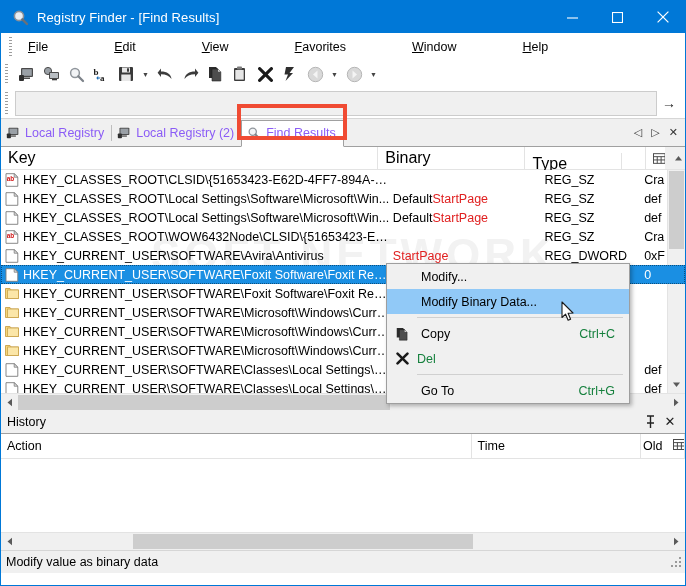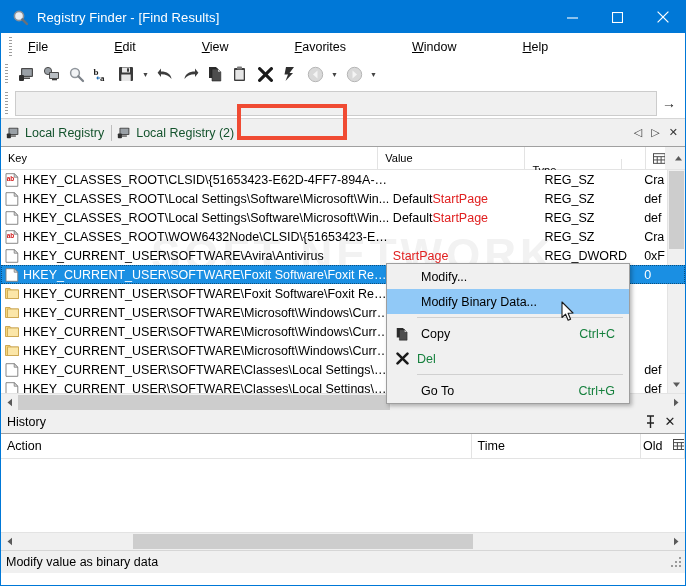--- a/index.html
+++ b/index.html
@@ -42,36 +42,36 @@
   .addrrow{height:30px;background:#fff;display:flex;align-items:center;
            padding-left:14px;padding-right:4px;position:relative;}
   .addrbox{flex:1;height:21px;background:#f0f0f0;border:1px solid #cccccc;}
   .addrgo{width:24px;height:24px;display:flex;align-items:center;justify-content:center;
           font-size:14px;color:#222;}
 
   
   .tabstrip{height:27px;background:#f0f0f0;display:flex;align-items:center;
             border-top:1px solid #d6d6d6;border-bottom:1px solid #a0a0a0;position:relative;}
   .tab{display:flex;align-items:center;height:25px;padding:0 7px 0 5px;font-size:12.5px;
-       color:#14532d;position:relative;}
+       color:#8b5cf6;position:relative;}
   .tabsep{width:1px;height:16px;background:#bdbdbd;}
   .tab.active{background:#ffffff;border:1px solid #a0a0a0;border-bottom-color:#ffffff;
               margin-bottom:-1px;}
   .tabicon{margin-right:5px;display:flex;align-items:center;}
   .tabnav{margin-left:auto;display:flex;align-items:center;padding-right:7px;gap:9px;}
   .tabnav span{font-size:11px;color:#333;}
 
   
   .redbox{position:absolute;border:4px solid #f04b33;box-sizing:border-box;z-index:40;
           pointer-events:none;}
 
   
   .listwrap{position:relative;background:#fff;}
   .lvhead{height:22px;background:#fff;border-bottom:1px solid #e3e3e3;display:flex;
-          font-size:11px;}
+          align-items:center;font-size:16px;}
   .lvhead .hcell{height:22px;line-height:22px;padding-left:7px;box-sizing:border-box;
         border-right:1px solid #e3e3e3;overflow:hidden;white-space:nowrap;}
   .lvhead .hbtn{width:20px;display:flex;align-items:center;justify-content:center;
         border-right:none;}
   .lvbody{position:relative;overflow:hidden;background:#fff;}
   .row{height:19px;display:flex;align-items:center;font-size:12.5px;white-space:nowrap;
        position:relative;}
   .row.sel{background:#1a8fe3;color:#fff;outline:1px dotted #0b4f7e;outline-offset:-1px;}
   .c-key{width:390px;display:flex;align-items:center;overflow:hidden;padding-left:4px;
          box-sizing:border-box;}
@@ -295,34 +295,43 @@
       <span class="tabicon">
         <svg width="14" height="14" viewBox="0 0 17 17">
           <rect x="3" y="2" width="12" height="9" rx="1" fill="#4a4a4a"></rect>
           <rect x="4.2" y="3.2" width="9.6" height="6.6" fill="#9aa0a6"></rect>
           <rect x="6" y="11.5" width="6" height="1.4" fill="#3a3a3a"></rect>
           <rect x="1" y="9" width="5" height="6" rx="1" fill="#2f2f2f"></rect>
         </svg>
       </span>
       <span>Local Registry (2)</span>
     </div>
+    <div class="tab active">
+      <span class="tabicon">
+        <svg width="14" height="14" viewBox="0 0 17 17">
+          <circle cx="7" cy="7" r="4.4" fill="#f2f4f6" stroke="#8f959b" stroke-width="1.5"></circle>
+          <line x1="10.3" y1="10.3" x2="15" y2="15" stroke="#7d838a" stroke-width="2.3" stroke-linecap="round"></line>
+        </svg>
+      </span>
+      <span>Find Results</span>
+    </div>
     <div class="tabnav">
       <span>◁</span>
       <span>▷</span>
       <span>✕</span>
     </div>
   </div>
 
   <div class="redbox" style="left:236px;top:103px;width:110px;height:36px;"></div>
 
   <div class="listwrap" style="height:262px;">
 
     <div class="lvhead">
       <div class="hcell" style="width:390px;">Key</div>
-      <div class="hcell" style="width:152px;">Value</div>
+      <div class="hcell" style="width:152px;">Binary</div>
       <div class="hcell" style="width:100px;margin-top:12px;">Type</div>
       <div class="hcell" style="width:24px;"></div>
       <div class="hcell hbtn">
         <svg width="13" height="11" viewBox="0 0 13 11">
           <rect x="0.5" y="0.5" width="12" height="10" fill="none" stroke="#4a4a4a" stroke-width="1"></rect>
           <line x1="0.5" y1="3.6" x2="12.5" y2="3.6" stroke="#4a4a4a" stroke-width="1"></line>
           <line x1="0.5" y1="7" x2="12.5" y2="7" stroke="#4a4a4a" stroke-width="1"></line>
           <line x1="4.4" y1="3.6" x2="4.4" y2="10.5" stroke="#4a4a4a" stroke-width="1"></line>
           <line x1="8.4" y1="3.6" x2="8.4" y2="10.5" stroke="#4a4a4a" stroke-width="1"></line>
         </svg>

